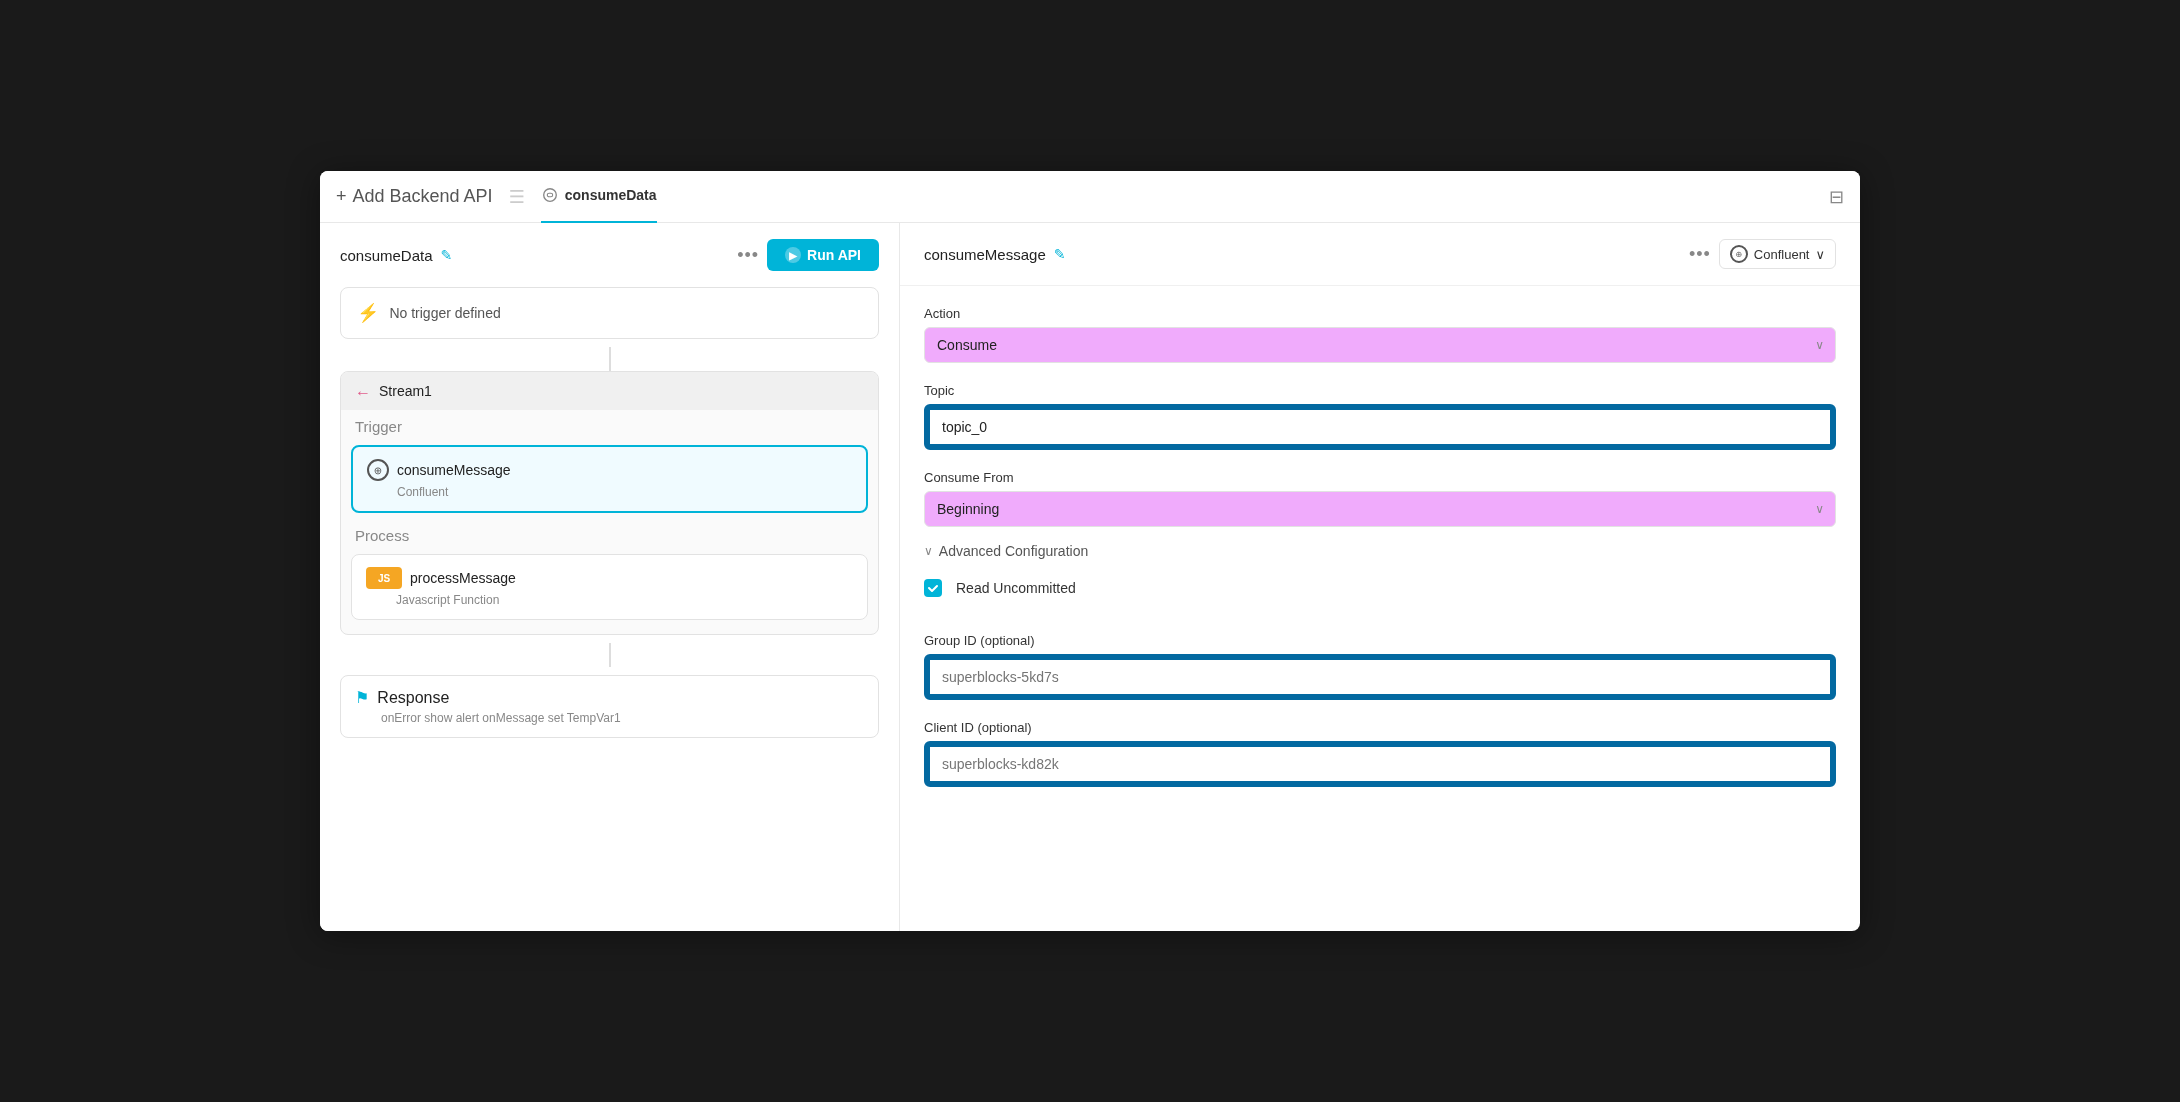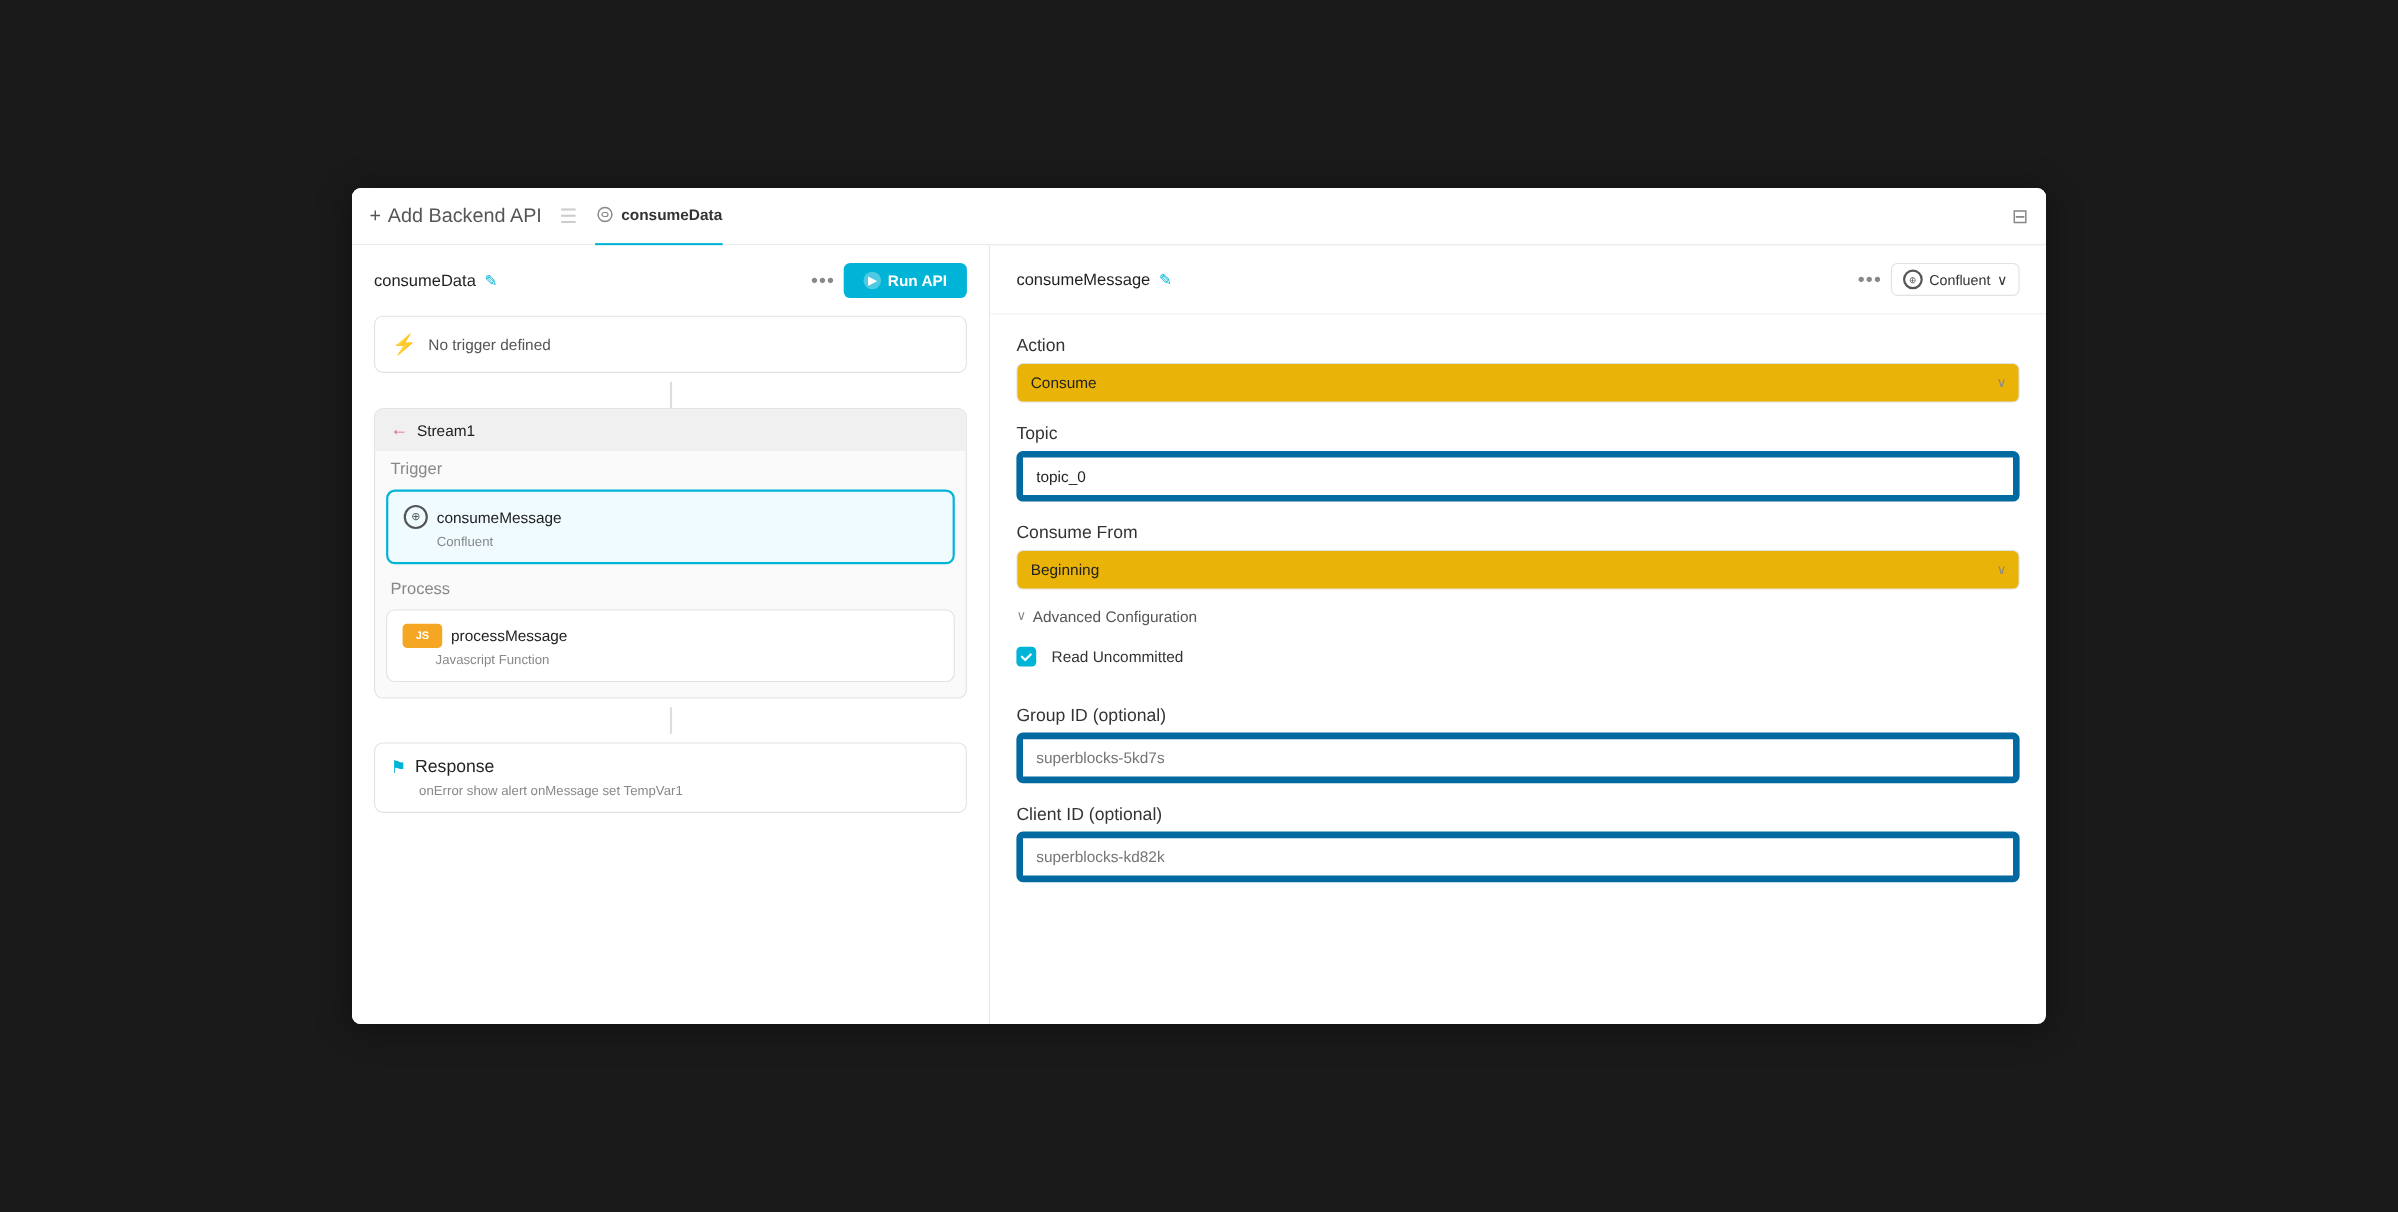--- a/index.html
+++ b/index.html
@@ -274,33 +274,33 @@
       font-size: 8px;
       color: #555;
       flex-shrink: 0;
     }
 
     
     .form-section {
       padding: 20px 24px 0;
     }
     .form-label {
-      font-size: 16px;
+      font-size: 13px;
       font-weight: 500;
       color: #333;
       margin-bottom: 6px;
     }
     .form-select {
       width: 100%;
       border: 1px solid #e2e2e2;
       border-radius: 6px;
       padding: 9px 12px;
       font-size: 14px;
       color: #222;
-      background: #eab308;
+      background: #f0abfc;
       appearance: none;
       cursor: pointer;
       display: flex;
       align-items: center;
       justify-content: space-between;
     }
     .form-select-wrapper {
       position: relative;
     }
     .form-select-wrapper .chevron {

